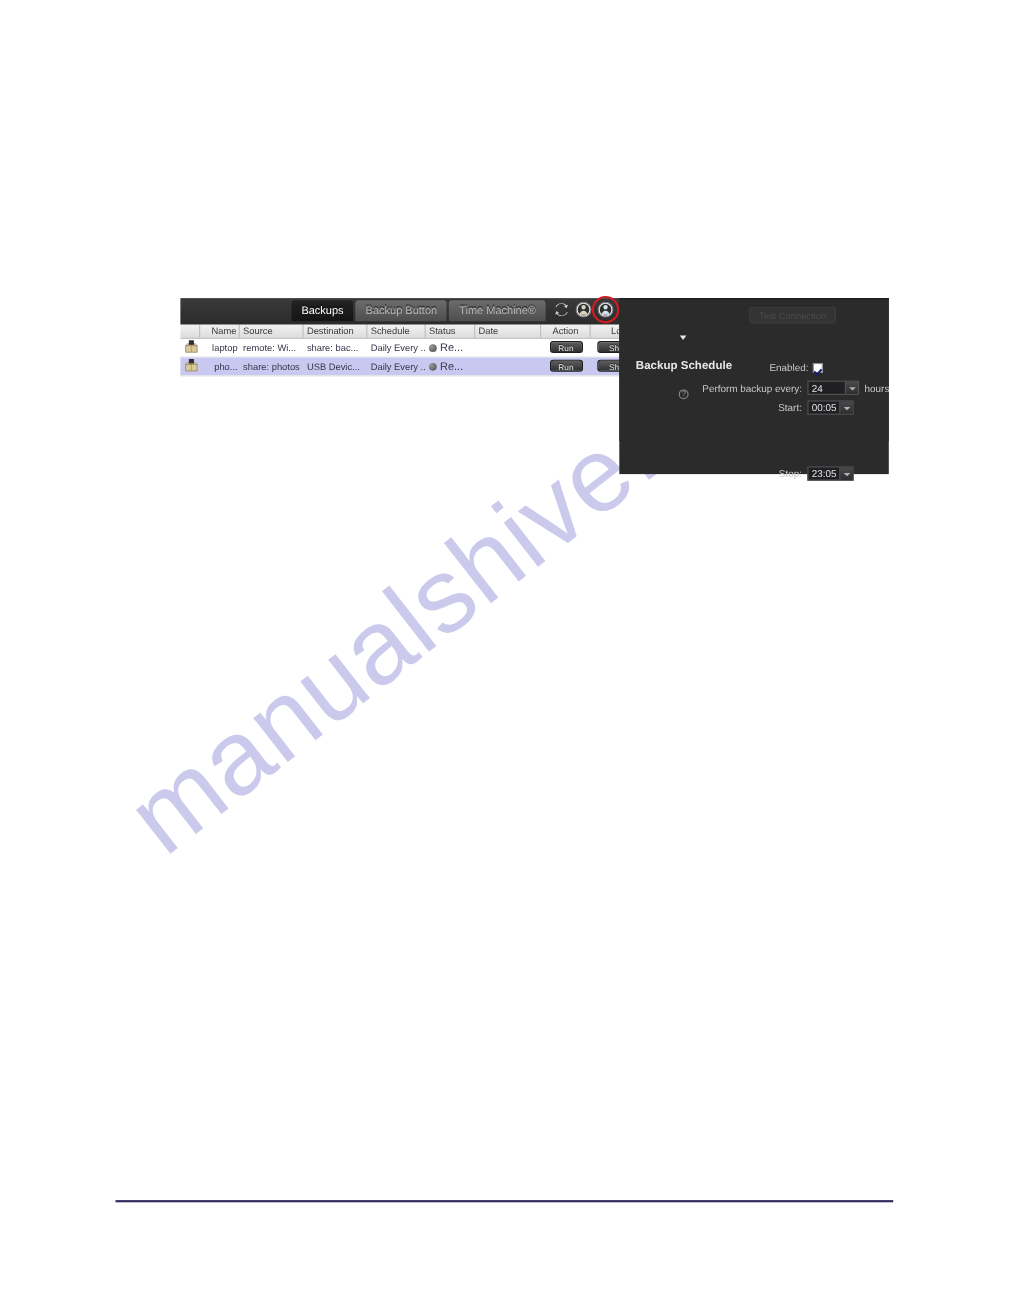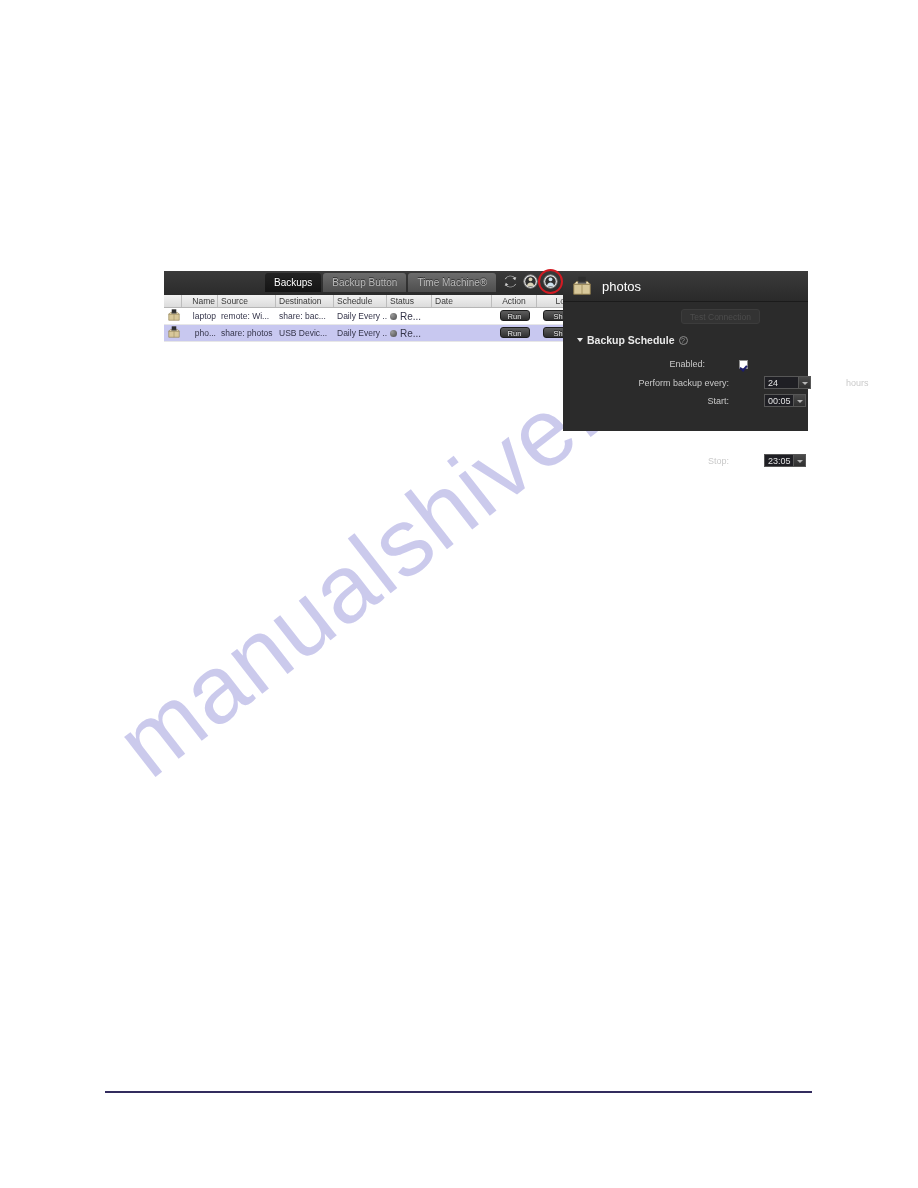--- a/index.html
+++ b/index.html
@@ -232,21 +232,22 @@
   }
   .section-head {
     position: absolute;
     left: 15px;
     top: 32px;
     color: #e9e9e9;
     font-size: 10.5px;
     font-weight: bold;
     display: flex;
     align-items: center;
-    gap: 4px;
+    gap: 16px;
+    flex-direction: column;
   }
   .tri {
     width: 0; height: 0;
     border-left: 4px solid #e9e9e9;
     border-top: 3px solid transparent;
     border-bottom: 3px solid transparent;
     transform: rotate(90deg);
     display: inline-block;
     margin-right: 1px;
   }
@@ -261,21 +262,20 @@
     display: inline-block;
     font-weight: normal;
   }
 
   .frow {
     position: absolute;
     display: flex;
     align-items: center;
     font-size: 9px;
     color: #cfcfcf;
-    gap: 30px;
   }
   .frow .lbl {
     text-align: right;
     white-space: nowrap;
     font-size: 9px;
     color: #c9c9c9;
   }
   .chk {
     width: 9px; height: 9px;
     background: #ffffff;
@@ -441,30 +441,20 @@
         <div class="cell c-log">
           <span class="btn-sm wide">Show</span>
         </div>
       </div>
 
     </div>
   </div>
 
   <div class="right-pane">
 
-    <div class="rp-header">
-      <svg class="box-icon" viewBox="0 0 24 24">
-        <path d="M3 10h18v11H3z" fill="#d8c89a" stroke="#8d7b4c" stroke-width="1"></path>
-        <path d="M3 10l3-3h12l3 3z" fill="#efe2bd" stroke="#8d7b4c" stroke-width=".9"></path>
-        <path d="M8 2h8v6H8z" fill="#2e2e2e"></path>
-        <path d="M7.4 7.4h9.2v2H7.4z" fill="#4f4f4f"></path>
-        <path d="M12 10v11" stroke="#a08f5f" stroke-width="1" fill="none"></path>
-      </svg>
-      <div class="rp-title">photos</div>
-    </div>
 
     <div class="rp-body">
 
       <div class="test-conn">Test Connection</div>
 
       <div class="section-head">
         <span class="tri"></span>
         <span>Backup Schedule</span>
         <span class="help-icon">?</span>
       </div>

